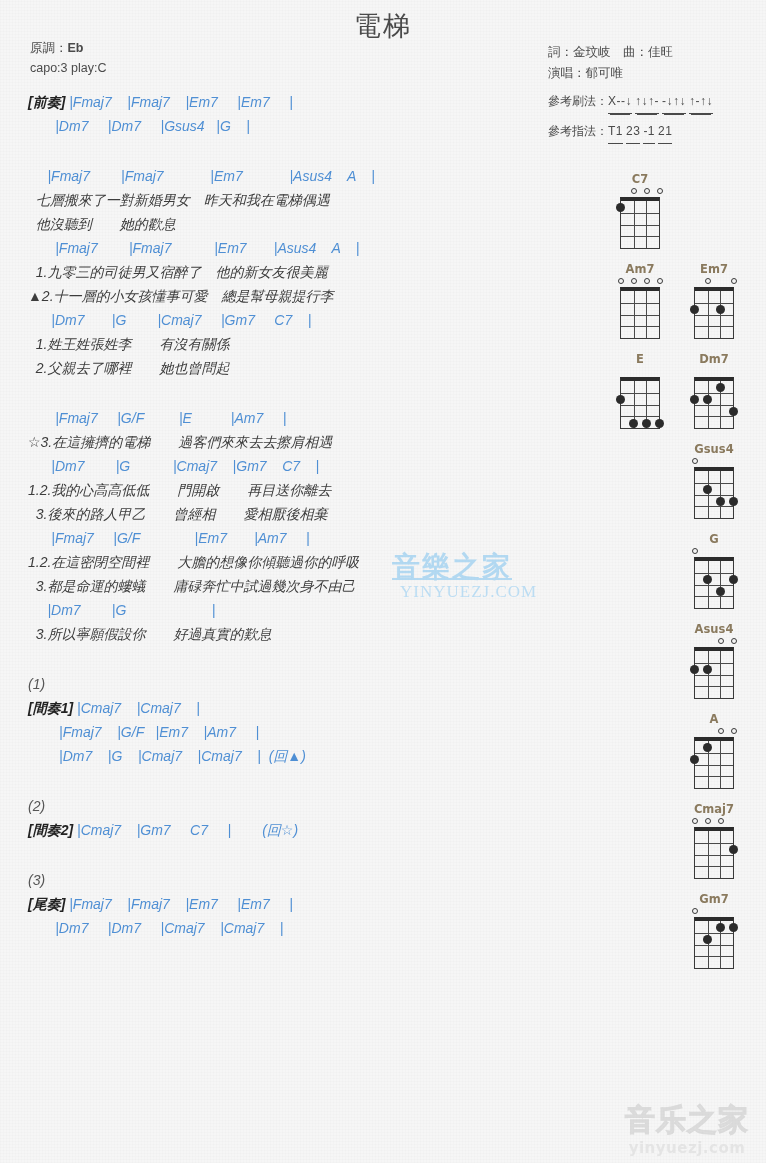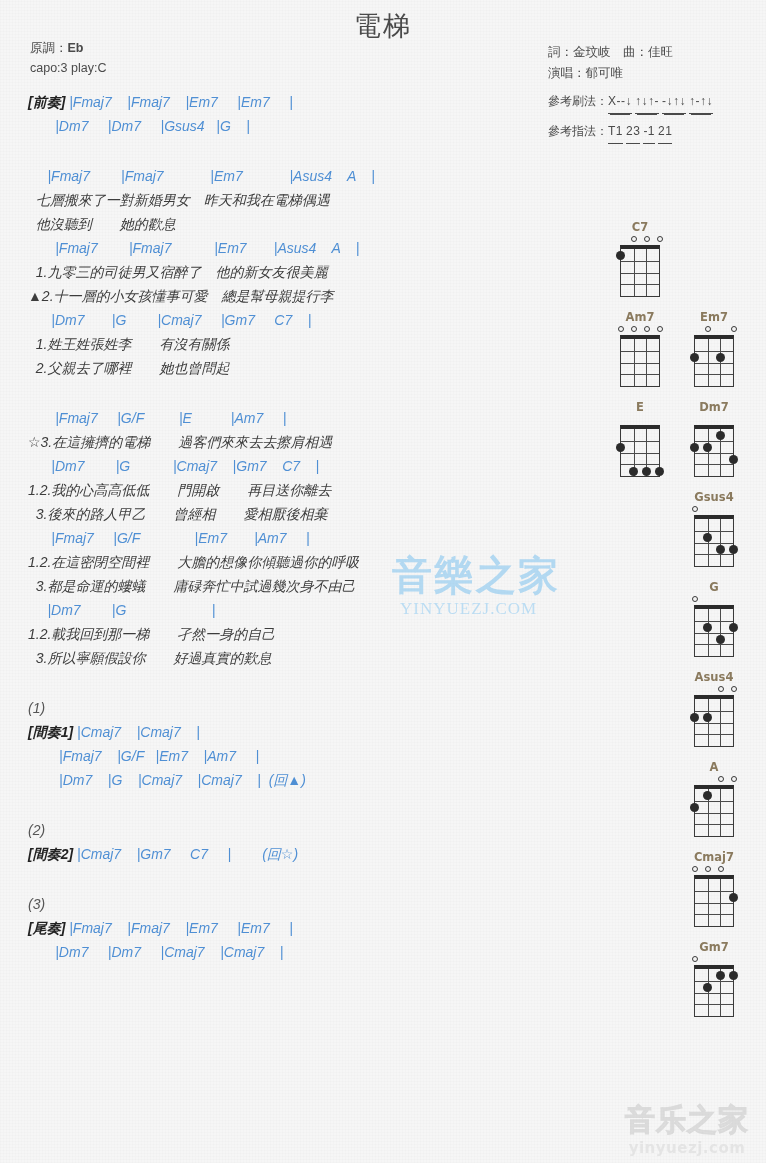--- a/index.html
+++ b/index.html
@@ -97,21 +97,20 @@
   .ln.sec   { color: #555; }
   .ln.spacer { height: 13px; }
   .ln .bold { font-weight: bold; color: #222; }
 
   
   .diagrams {
     position: absolute;
     left: 598px;
     top: 172px;
     width: 168px;
-    margin-top: 48px;
   }
   .diag-row {
     position: relative;
     height: 90px;
   }
   .diag {
     position: absolute;
     width: 56px;
   }
   .diag.col-left  { left: 14px; }
@@ -183,26 +182,27 @@
   .wm-center {
     position: absolute;
     left: 392px;
     top: 548px;
     width: 230px;
     height: 70px;
     opacity: 0.55;
     pointer-events: none;
   }
   .wm-center .wm-ch {
-    font-size: 40px;
+    font-size: 28px;
     color: #7dc2ef;
     font-weight: bold;
     letter-spacing: 2px;
     font-family: "DejaVu Sans", "Liberation Sans", sans-serif;
     white-space: nowrap;
+    text-decoration: underline;
   }
   .wm-center .wm-url {
     font-size: 17px;
     color: #8ecaf2;
     letter-spacing: 1px;
     font-family: "Liberation Serif", serif;
     margin-top: -4px;
     margin-left: 8px;
   }
   .wm-bottom {
@@ -272,21 +272,20 @@
       <div class="ln spacer"> </div>
       <div class="ln chord">       |Fmaj7     |G/F         |E          |Am7     |</div>
       <div class="ln lyric">☆3.在這擁擠的電梯　　過客們來來去去擦肩相遇</div>
       <div class="ln chord">      |Dm7        |G           |Cmaj7    |Gm7    C7    |</div>
       <div class="ln lyric">1.2.我的心高高低低　　門開啟　　再目送你離去</div>
       <div class="ln lyric">  3.後來的路人甲乙　　曾經相　　愛相厭後相棄</div>
       <div class="ln chord">      |Fmaj7     |G/F              |Em7       |Am7     |</div>
       <div class="ln lyric">1.2.在這密閉空間裡　　大膽的想像你傾聽過你的呼吸</div>
       <div class="ln lyric">  3.都是命運的螻蟻　　庸碌奔忙中試過幾次身不由己</div>
       <div class="ln chord">     |Dm7        |G                      |</div>
-      <div class="ln lyric">1.2.載我回到那一梯　　孑然一身的自己</div>
       <div class="ln lyric">  3.所以寧願假設你　　好過真實的歎息</div>
       <div class="ln spacer"> </div>
       <div class="ln spacer"> </div>
       <div class="ln sec">(1)</div>
       <div class="ln chord"><span class="bold">[間奏1]</span><span> |Cmaj7    |Cmaj7    |</span></div>
       <div class="ln chord">        |Fmaj7    |G/F   |Em7    |Am7     |</div>
       <div class="ln chord">        |Dm7    |G    |Cmaj7    |Cmaj7    |  (回▲)</div>
       <div class="ln spacer"> </div>
       <div class="ln spacer"> </div>
       <div class="ln sec">(2)</div>

